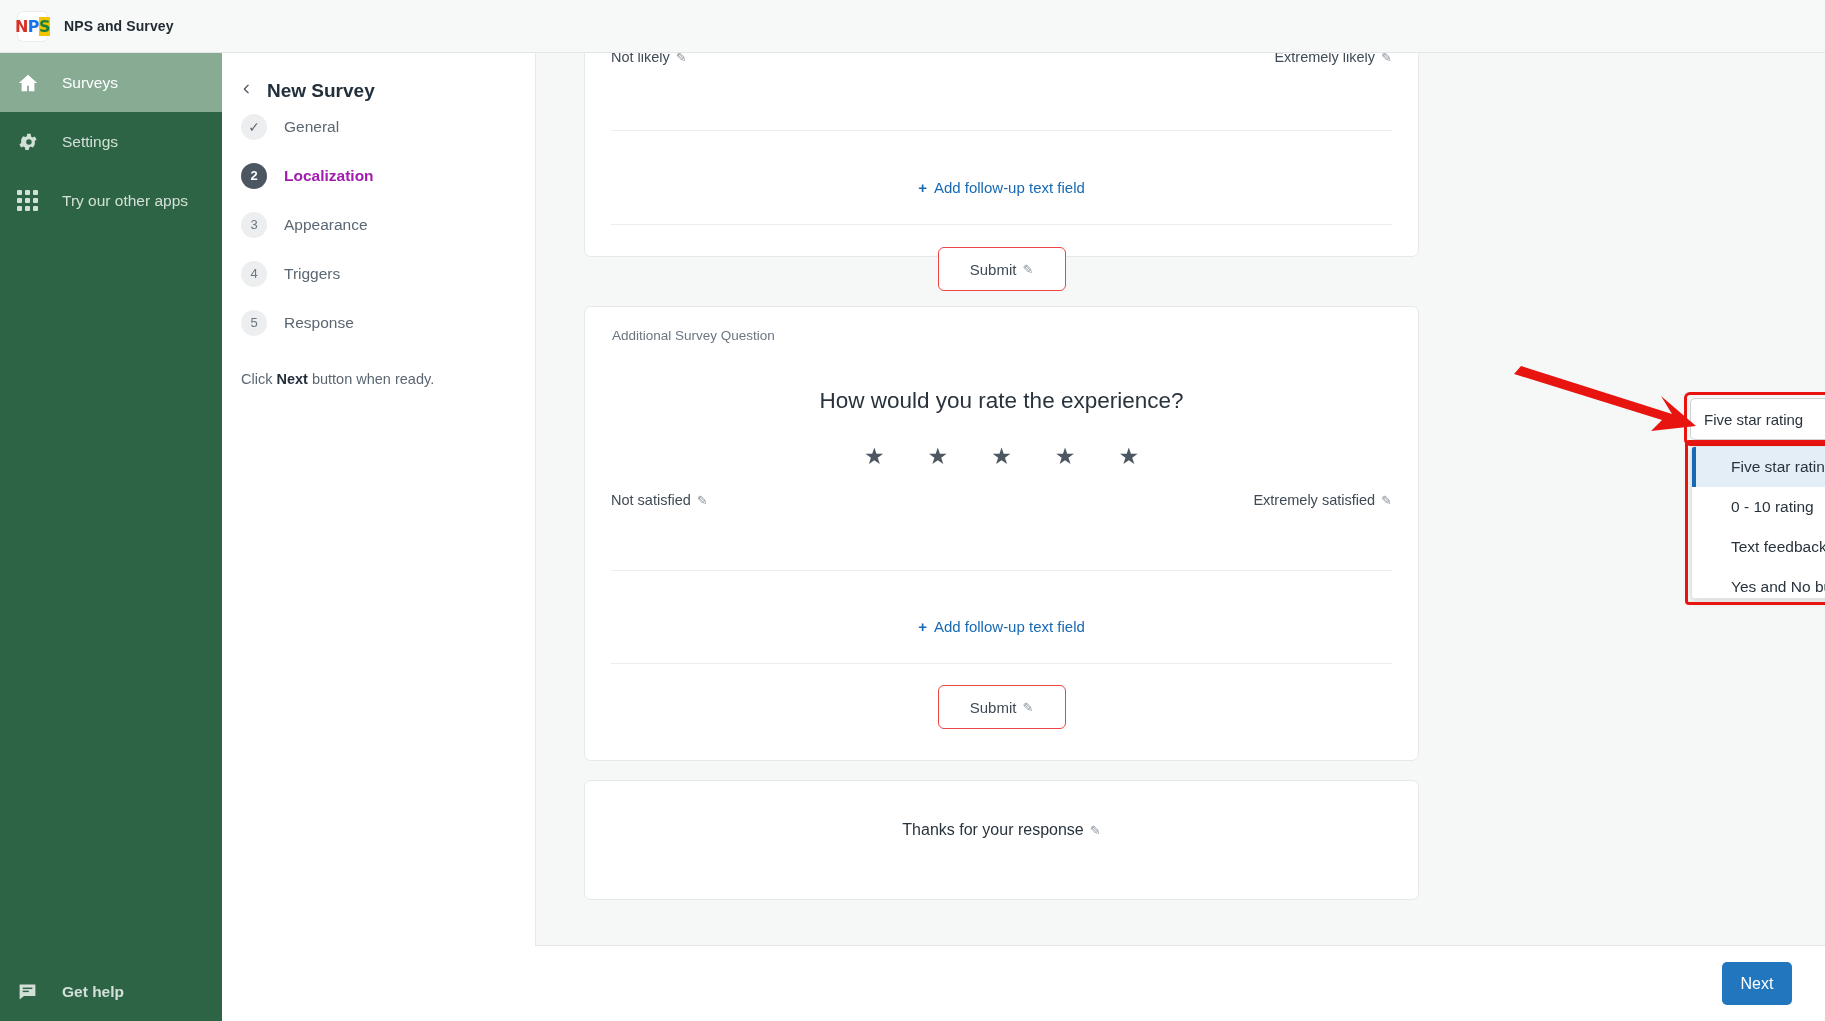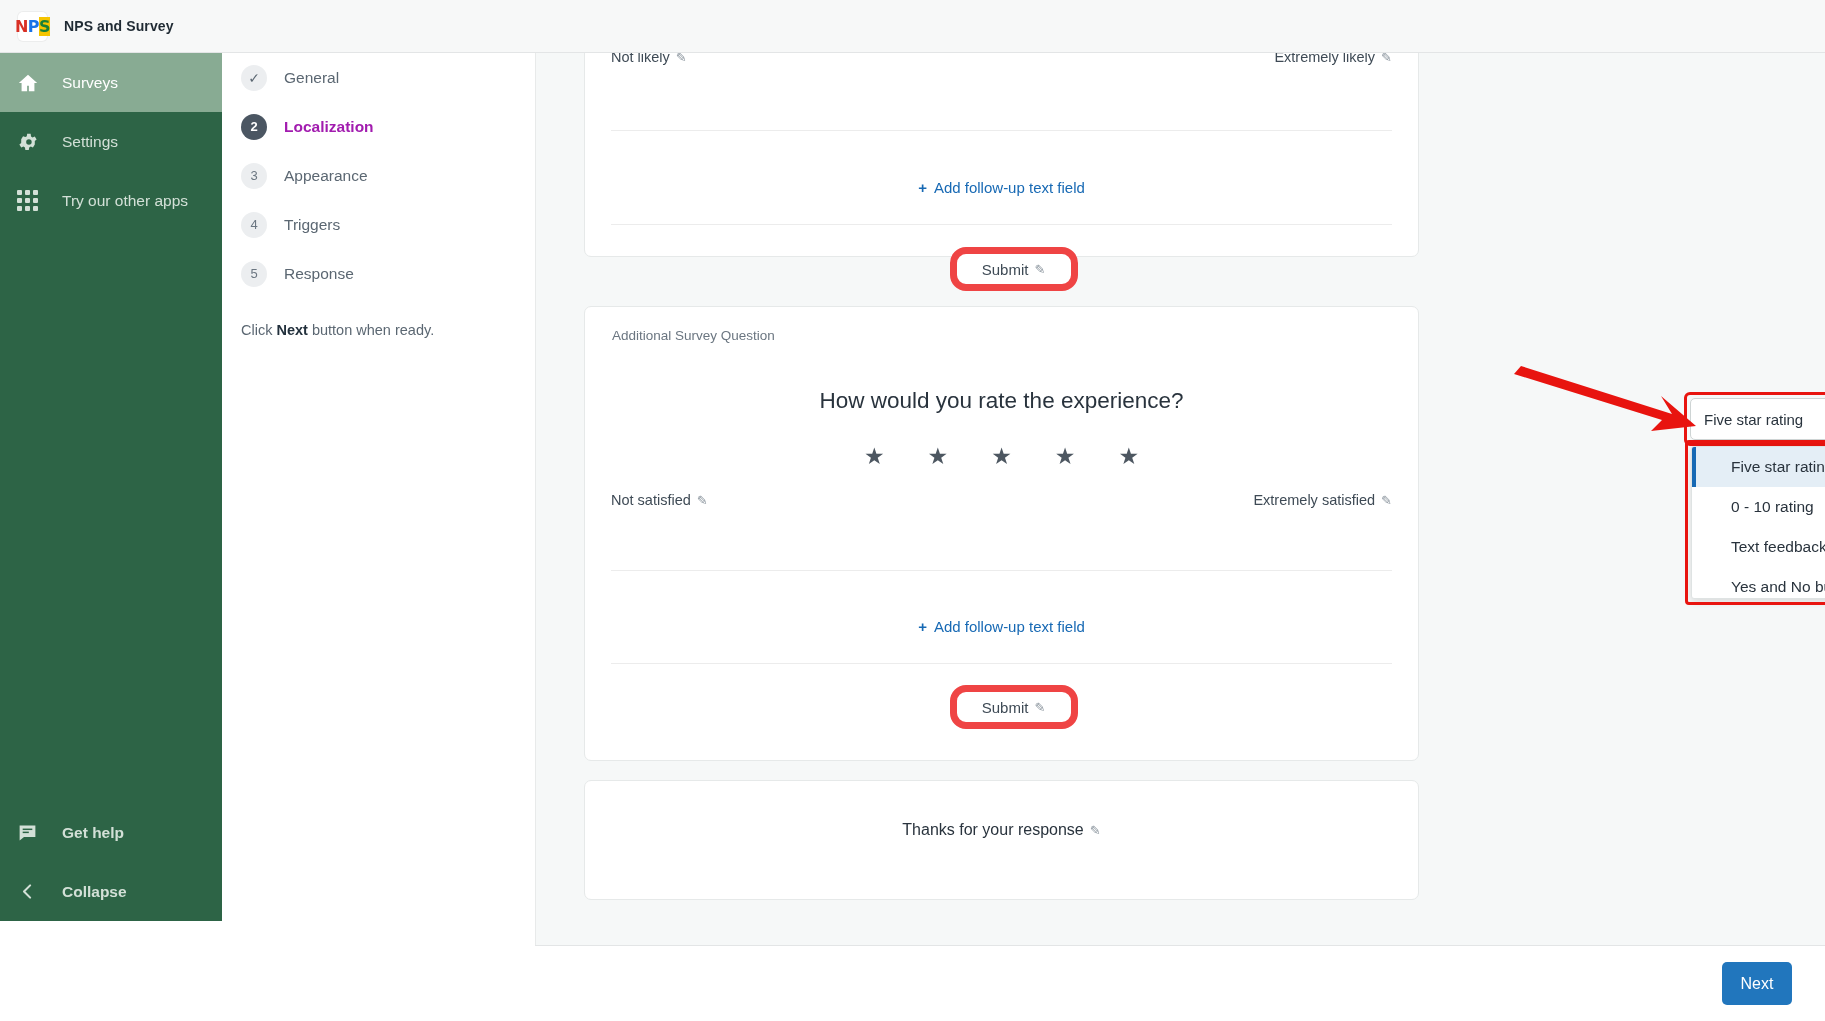--- a/index.html
+++ b/index.html
@@ -27,21 +27,21 @@
   #logo-box .l1 { color: #d93025; }
   #logo-box .l2 { color: #1a73e8; }
   #logo-box .l3 { color: #188038; background: #f5c400; }
   #app-title {
     margin-left: 17px; font-size: 14px; color: #1f2a33; font-weight: 600;
     letter-spacing: 0.1px;
   }
 
   
   #sidebar {
-    position: absolute; left: 0; top: 53px; width: 222px; height: 868px;
+    position: absolute; left: 0; top: 53px; width: 222px; height: 968px;
     background: #2d6446;
   }
   .nav-item {
     display: flex; align-items: center; height: 59px; padding-left: 17px;
     color: #d3e0d7; font-size: 15.5px; cursor: pointer;
   }
   .nav-item.active { background: #88ab93; color: #ffffff; }
   .nav-ico {
     width: 34px; display: flex; align-items: center; justify-content: flex-start;
   }
@@ -97,23 +97,23 @@
   }
   .pencil { color: #8a949d; font-size: 13px; margin-left: 6px; }
   .hr { position: absolute; left: 26px; right: 26px; height: 1px; background: #ececec; }
   .addlink {
     position: absolute; left: 0; right: 0; text-align: center;
     font-size: 15px; color: #1769b4; cursor: pointer;
   }
   .addlink .plus { font-weight: 700; margin-right: 7px; }
   .submit-btn {
     position: absolute; left: 50%; transform: translateX(-50%);
-    width: 128px; height: 44px; border: 7px solid #ef4444; border-radius: 16px;
+    width: 128px; height: 44px; border: 1px solid #ef4444; border-radius: 6px;
     background: #fff; display: flex; align-items: center; justify-content: center;
-    font-size: 15px; color: #3e4a55; cursor: pointer; margin-left: 12px;
+    font-size: 15px; color: #3e4a55; cursor: pointer;
   }
 
   #add-head-label {
     position: absolute; left: 27px; top: 21px; font-size: 13.5px; color: #6b7681;
   }
   #q-title {
     position: absolute; left: 0; right: 0; top: 81px; text-align: center;
     font-size: 22.5px; color: #29333d;
   }
   #stars {
@@ -220,32 +220,32 @@
       <div class="nav-item">
         <span class="nav-ico">
           <svg width="21" height="21" viewBox="0 0 24 24" fill="#d3e0d7">
               <path d="M3 4h18v13H8l-5 4z"></path>
               <rect x="6.5" y="7.5" width="11" height="1.7" fill="#2d6446"></rect>
               <rect x="6.5" y="11" width="7" height="1.7" fill="#2d6446"></rect>
             </svg>
         </span>
         <span class="nav-label">Get help</span>
       </div>
-      <div class="nav-item">
-        <span class="nav-ico">
-          <svg width="21" height="21" viewBox="0 0 24 24" fill="none" stroke="#d3e0d7" stroke-width="2.4" stroke-linecap="round" stroke-linejoin="round">
-              <polyline points="15 5 8 12 15 19"></polyline>
-            </svg>
-        </span>
-        <span class="nav-label">Collapse</span>
-      </div>
     </div>
   </div>
 
   <div id="wizard">
+    <div id="wizard-head">
+      <span id="back-chevron">
+        <svg width="13" height="20" viewBox="0 0 24 24" fill="none" stroke="#4a5560" stroke-width="2.2" stroke-linecap="round" stroke-linejoin="round">
+            <polyline points="15 5 8 12 15 19"></polyline>
+          </svg>
+      </span>
+      <span id="wizard-title">New Survey</span>
+    </div>
 
     <div class="step done">
       <span class="step-badge">✓</span>
       <span class="step-label">General</span>
     </div>
     <div class="step current">
       <span class="step-badge">2</span>
       <span class="step-label">Localization</span>
     </div>
     <div class="step">

